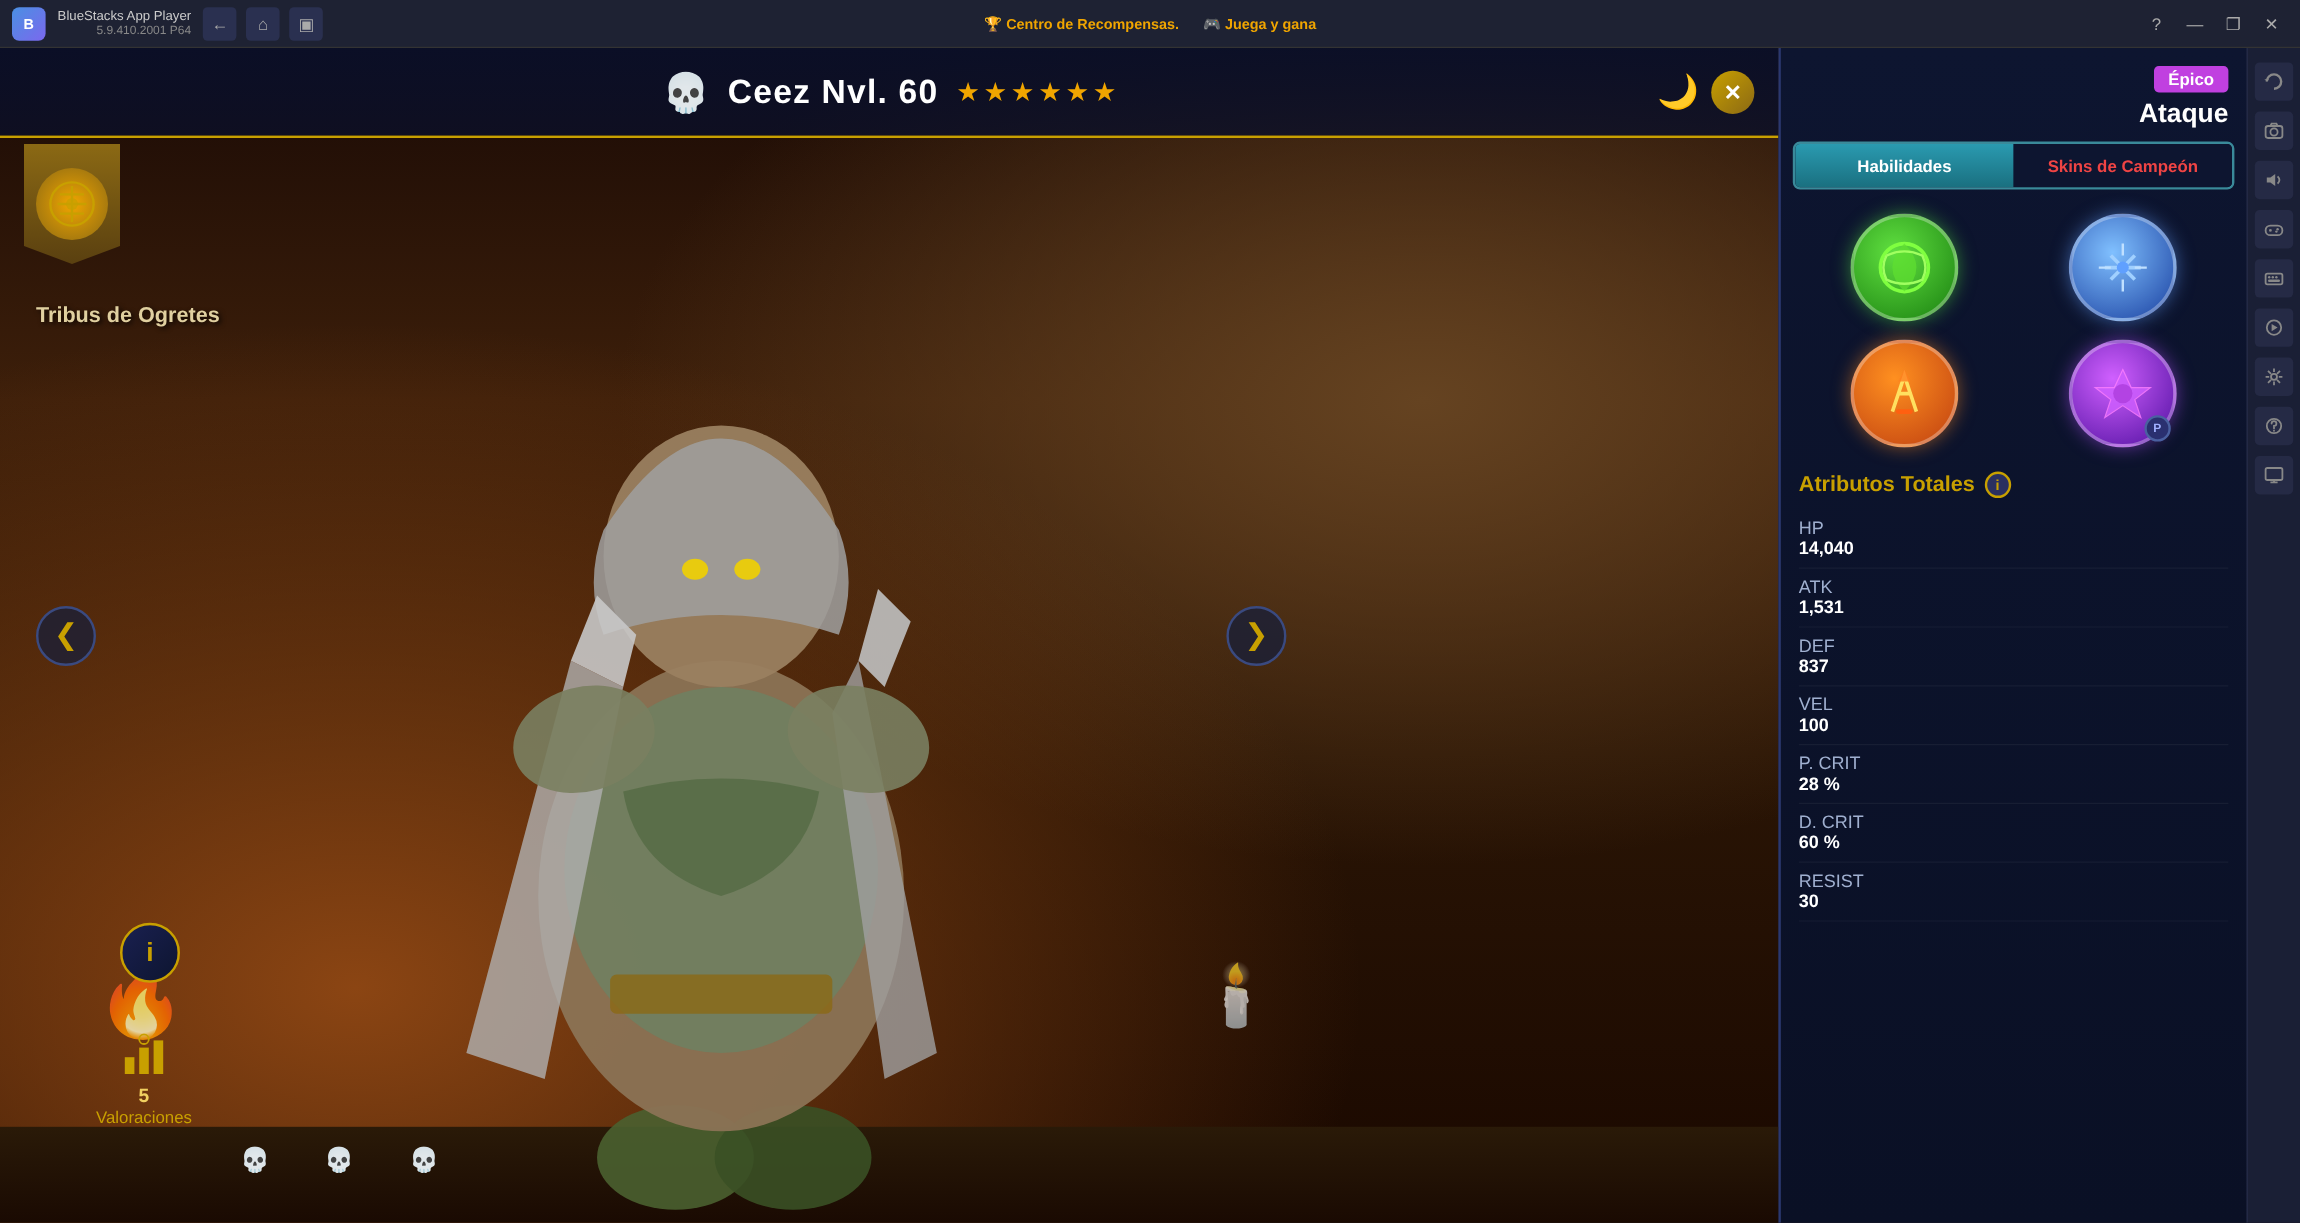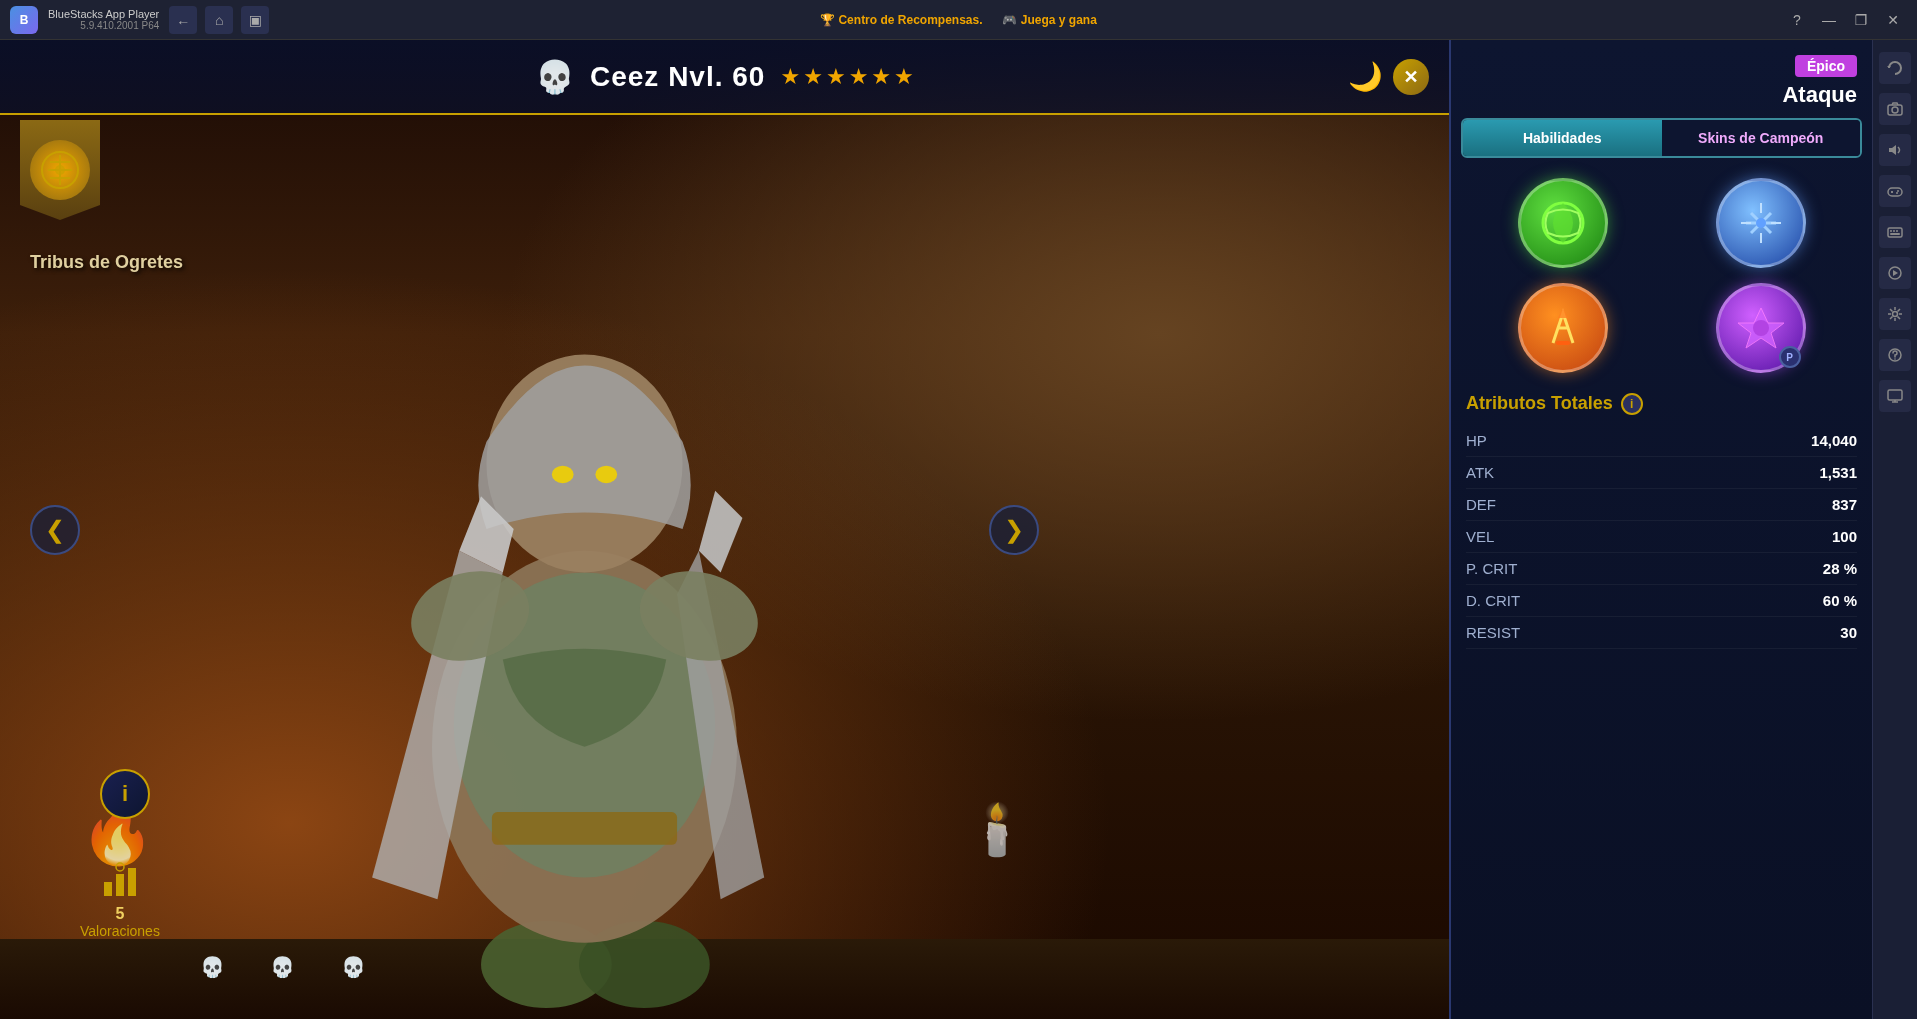--- a/index.html
+++ b/index.html
@@ -277,21 +277,21 @@
       color: #f0d060;
       font-weight: bold;
     }
     .ratings-label {
       font-size: 14px;
       color: #c8a000;
     }
 
     
     #right-panel {
-      width: 423px;
+      width: 390px;
       height: 100%;
       background: linear-gradient(to bottom, #0d1530, #0a1025);
       border-left: 2px solid #2a3870;
       display: flex;
       flex-direction: column;
       position: relative;
     }
 
     
     #bs-sidebar {
@@ -355,21 +355,21 @@
       font-size: 14px;
       font-weight: bold;
       cursor: pointer;
     }
     .skill-tab.active {
       background: linear-gradient(to bottom, #2a9ab0, #1a7080);
       color: white;
     }
     .skill-tab.inactive {
       background: #0d1530;
-      color: #f0abfc;
+      color: #ef4444;
     }
 
     
     #skills-grid {
       display: grid;
       grid-template-columns: 1fr 1fr;
       gap: 15px;
       padding: 15px 20px;
       justify-items: center;
     }
@@ -447,20 +447,21 @@
       font-size: 12px;
       font-weight: bold;
       cursor: pointer;
     }
 
     .stat-row {
       display: flex;
       justify-content: space-between;
       padding: 7px 0;
       border-bottom: 1px solid rgba(255,255,255,0.05);
+      flex-direction: column;
     }
     .stat-label {
       color: #a0b0d0;
       font-size: 15px;
     }
     .stat-value {
       color: white;
       font-size: 15px;
       font-weight: bold;
     }

